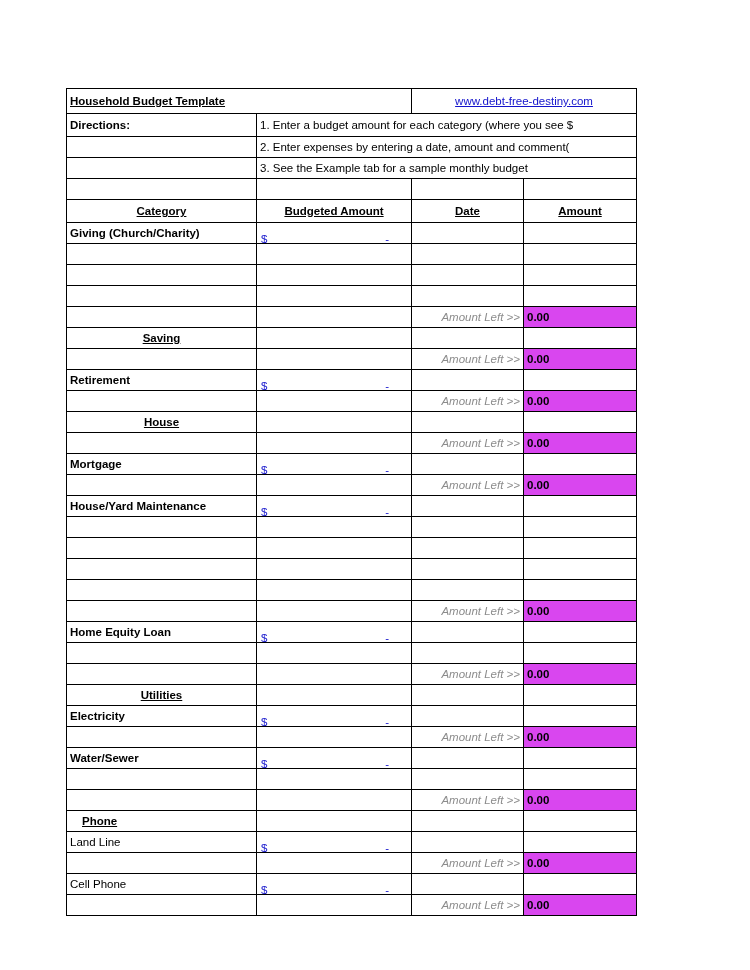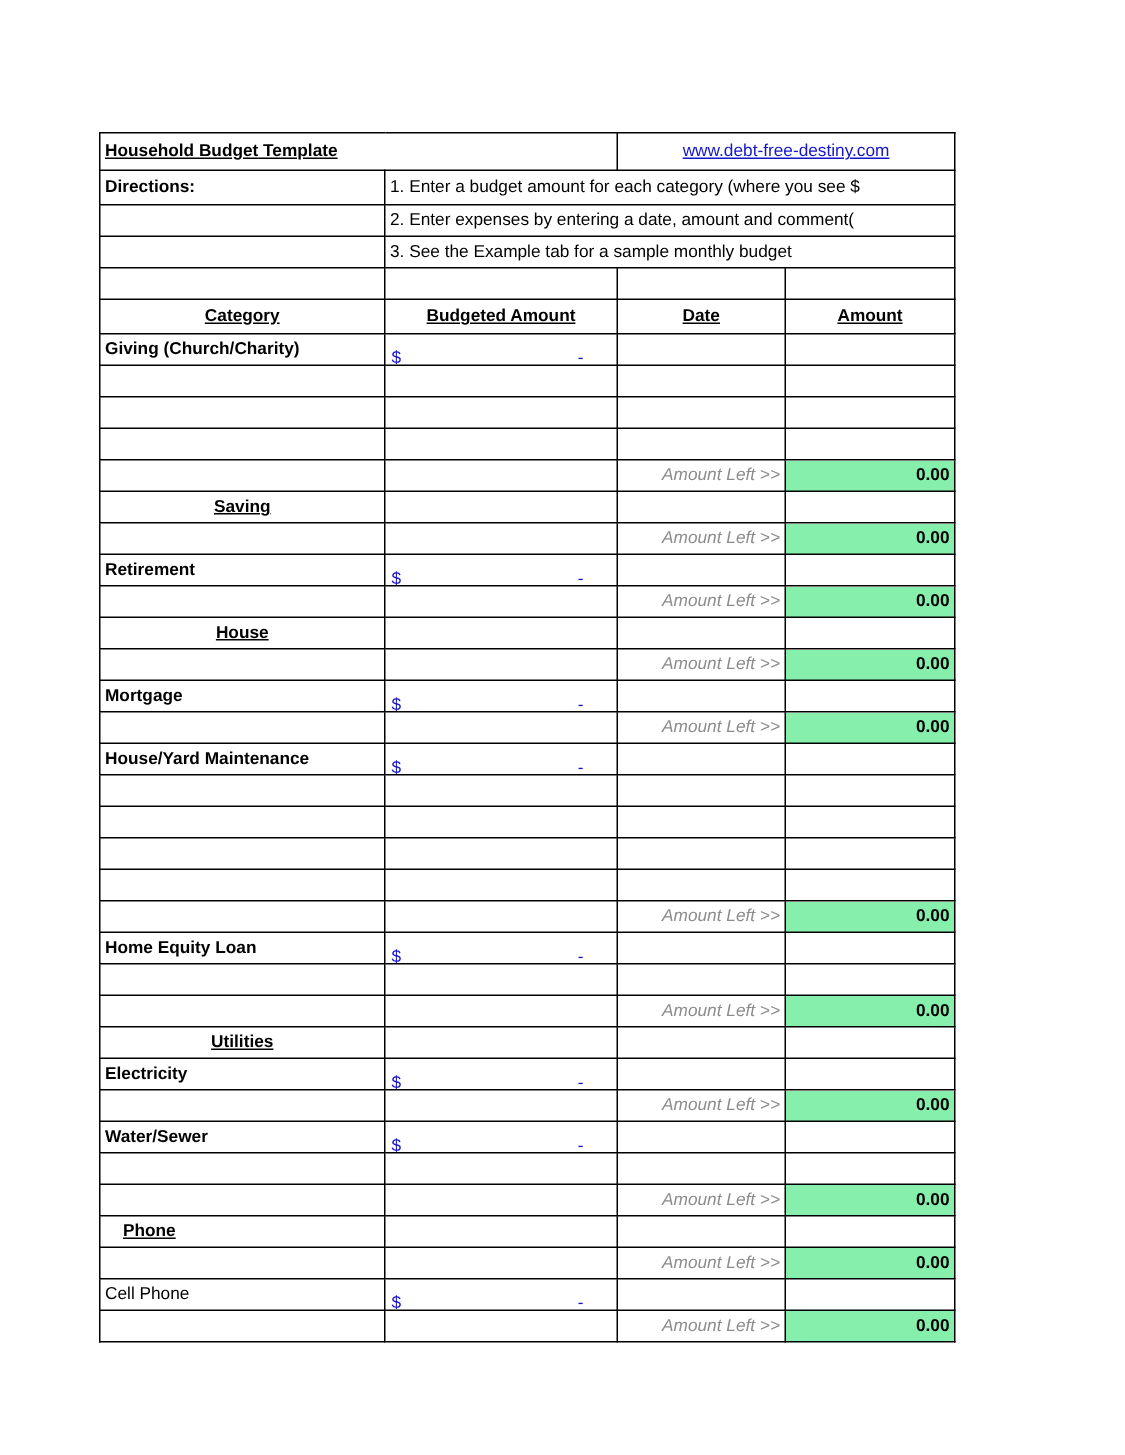--- a/index.html
+++ b/index.html
@@ -121,22 +121,22 @@
   }
 
   .amt-left {
     color: #8c8c8c;
     font-style: italic;
     font-size: 11px;
     text-align: right;
     padding-right: 4px;
   }
   .total {
-    background: #86efac;
-    text-align: right;
+    background: #d946ef;
+    text-align: left;
     font-weight: bold;
     font-size: 14px;
     padding-right: 7px;
   }
   .blank { }
 </style>
 </head>
 <body>
 
 <div class="sheet">
@@ -367,20 +367,29 @@
           <td class="amt-left">Amount Left &gt;&gt;</td>
           <td class="total">0.00</td>
         </tr>
         <tr>
           <td class="sub-hdr"><span>Phone</span></td>
           <td class="blank"></td>
           <td class="blank"></td>
           <td class="blank"></td>
         </tr>
         <tr>
+          <td class="cat-name-plain">Land Line</td>
+          <td class="money">
+            <span class="dollar">$</span>
+            <span class="dash">-</span>
+          </td>
+          <td class="blank"></td>
+          <td class="blank"></td>
+        </tr>
+        <tr>
           <td class="blank"></td>
           <td class="blank"></td>
           <td class="amt-left">Amount Left &gt;&gt;</td>
           <td class="total">0.00</td>
         </tr>
         <tr>
           <td class="cat-name-plain">Cell Phone</td>
           <td class="money">
             <span class="dollar">$</span>
             <span class="dash">-</span>

